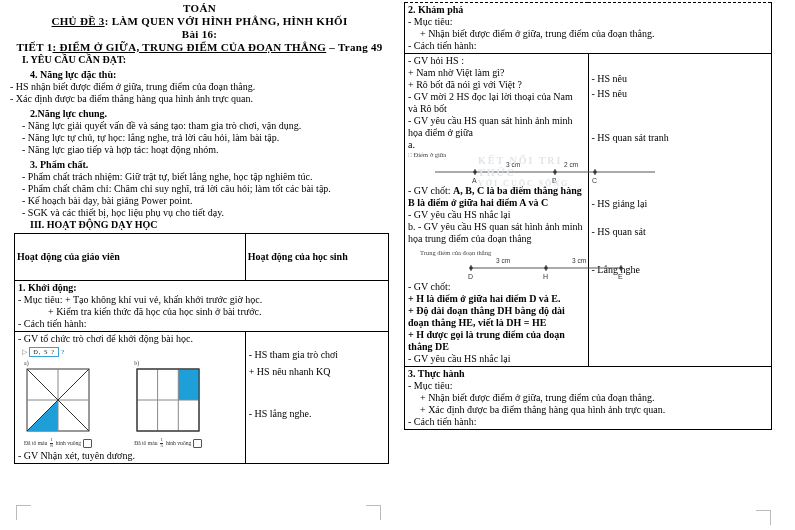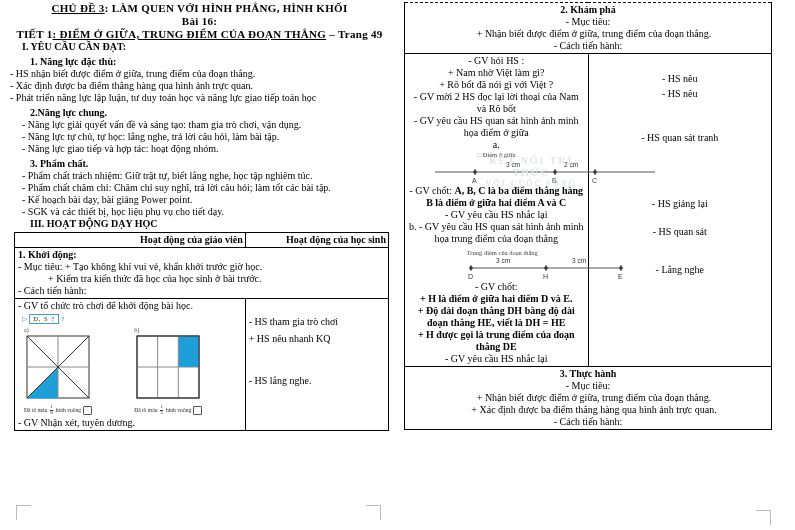--- a/index.html
+++ b/index.html
@@ -1,38 +1,38 @@
 <!DOCTYPE html>
 <html><head>
 <meta charset="utf-8">
 <style>
   html,body{margin:0;padding:0;background:#fff;}
   body{width:795px;height:530px;overflow:hidden;
        font-family:"Liberation Serif","DejaVu Serif",serif;color:#000;}
   .sheet{position:absolute;top:0;width:397px;height:530px;background:#fff;}
   .sheet.left{left:0;}
-  .sheet.right{left:398px;text-align:center;}
+  .sheet.right{left:398px;}
   .pad{padding:2px 8px 0 10px;}
 
   .ctr{text-align:center;}
   .ttl{font-weight:bold;font-size:11px;letter-spacing:.3px;line-height:1.18;}
   .u{text-decoration:underline;}
   .b{font-weight:bold;}
   .ln{font-size:10px;line-height:1.2;margin:0;}
   .ln.b{font-weight:bold;}
   .i1{padding-left:12px;}
   .i2{padding-left:20px;}
   .i3{padding-left:30px;}
   .gap{height:3px;}
 
   
   table.act{border-collapse:collapse;width:375px;margin:2px 0 0 4px;table-layout:fixed;}
   table.act td,table.act th{border:1px solid #000;vertical-align:top;padding:1px 3px;
        font-size:10px;line-height:1.2;font-weight:normal;text-align:left;}
-  table.act th{text-align:right;font-weight:bold;font-size:10px;padding:1px 2px;}
+  table.act th{text-align:left;font-weight:bold;font-size:10px;padding:17px 2px;}
   td.dash,th.dash{border-bottom:1px dashed #000;}
   .colA{width:62%;}
   .colB{width:38%;}
 
   
   table.act2{border-collapse:collapse;width:368px;margin:0 0 0 6px;table-layout:fixed;}
   table.act2 td{border:1px solid #000;vertical-align:top;padding:1px 3px;
        font-size:10px;line-height:1.22;}
 
   
@@ -59,37 +59,37 @@
   .wm div:last-child{font-size:8px;}
 
   .cutmark{position:absolute;border:1px solid #bbb;width:14px;height:14px;}
 </style>
 </head>
 <body>
 
 <div class="sheet left">
   <div class="pad">
 
+    <div class="ctr ttl">TOÁN</div>
 
     <div class="ctr ttl">
       <span class="u">CHỦ ĐỀ 3</span><span>: LÀM QUEN VỚI HÌNH PHẲNG, HÌNH KHỐI</span>
     </div>
 
     <div class="ctr ttl">Bài 16:</div>
 
     <div class="ctr ttl">
       <span>TIẾT 1</span><span class="u">: ĐIỂM Ở GIỮA, TRUNG ĐIỂM CỦA ĐOẠN THẲNG</span><span> – Trang 49</span>
     </div>
 
     <div class="ln b i1">I. YÊU CẦU CẦN ĐẠT:</div>
     <div class="gap"></div>
-    <div class="ln b i2">1. Năng lực đặc thù:</div>
+    <div class="ln b i2">4. Năng lực đặc thù:</div>
     <div class="ln">- HS nhận biết được điểm ở giữa, trung điểm của đoạn thẳng.</div>
     <div class="ln">- Xác định được ba điểm thẳng hàng qua hình ảnh trực quan.</div>
-    <div class="ln">- Phát triển năng lực lập luận, tư duy toán học và năng lực giao tiếp toán học</div>
     <div class="gap"></div>
     <div class="ln b i2">2.Năng lực chung.</div>
     <div class="ln i1">- Năng lực giải quyết vấn đề và sáng tạo: tham gia trò chơi, vận dụng.</div>
     <div class="ln i1">- Năng lực tự chủ, tự học: lắng nghe, trả lời câu hỏi, làm bài tập.</div>
     <div class="ln i1">- Năng lực giao tiếp và hợp tác: hoạt động nhóm.</div>
     <div class="gap"></div>
     <div class="ln b i2">3. Phẩm chất.</div>
     <div class="ln i1">- Phẩm chất trách nhiệm: Giữ trật tự, biết lắng nghe, học tập nghiêm túc.</div>
     <div class="ln i1">- Phẩm chất chăm chỉ: Chăm chỉ suy nghĩ, trả lời câu hỏi; làm tốt các bài tập.</div>
 

